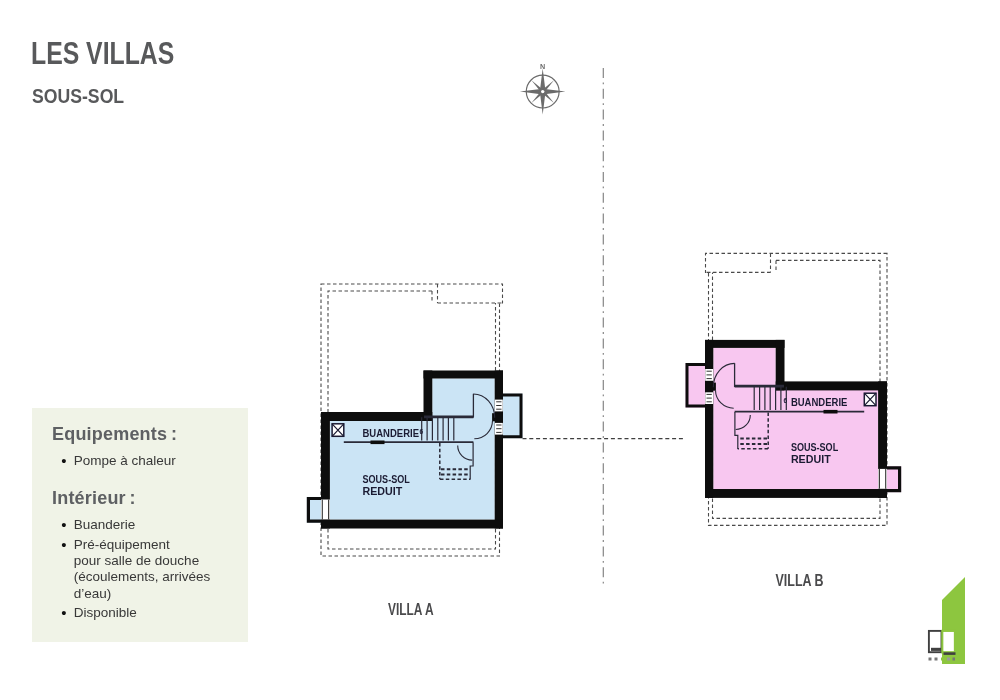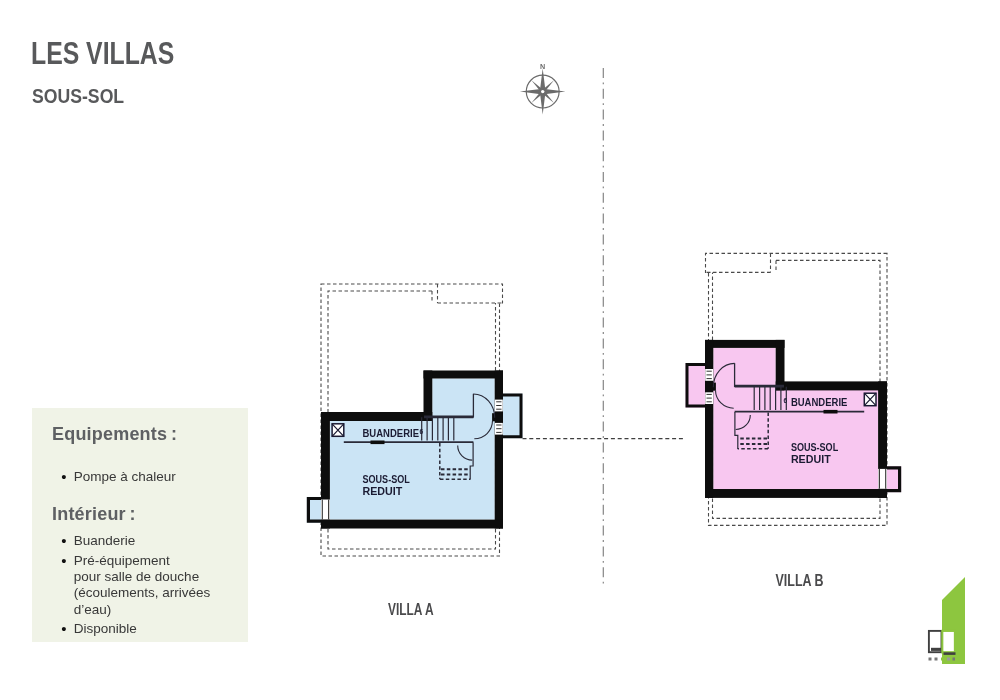--- a/index.html
+++ b/index.html
@@ -18,21 +18,21 @@
 <body>
 
   <div class="hdr" style="left:31px; top:36px; font-size:31px; transform:scaleX(0.80); transform-origin:left top;">LES VILLAS</div>
 
   <div class="hdr" style="left:31.5px; top:84px; font-size:21px; transform:scaleX(0.84); transform-origin:left top;">SOUS-SOL</div>
 
   <div id="panel">
 
     <h3 style="margin:16px 0 0 20px;">Equipements :</h3>
 
-    <ul style="margin-top:24px;">
+    <ul style="margin-top:8px;">
       <li>Pompe à chaleur</li>
     </ul>
 
     <h3 style="margin:19px 10px 0 20px;">Intérieur :</h3>
 
     <ul style="margin-top:8px;">
       <li>Buanderie</li>
       <li>Pré-équipement<br>pour salle de douche<br>(écoulements, arrivées<br>d’eau)</li>
       <li>Disponible</li>
     </ul>

